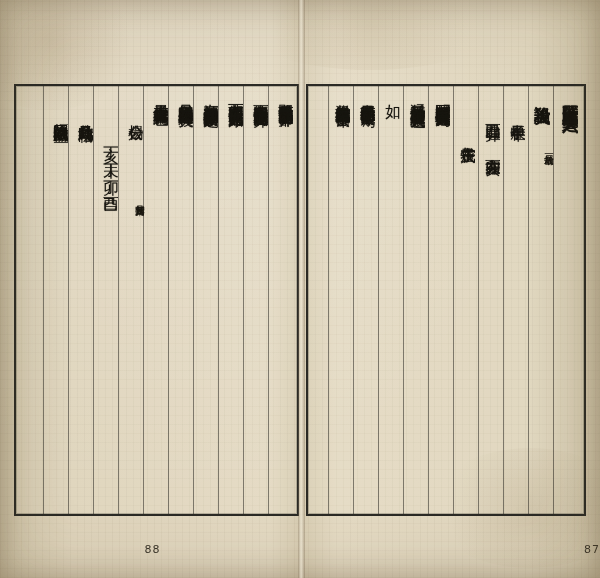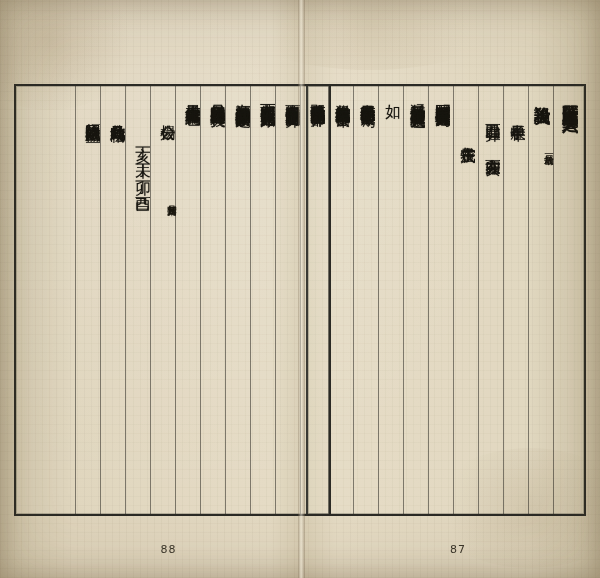--- a/index.html
+++ b/index.html
@@ -23,21 +23,21 @@
     pointer-events:none;mix-blend-mode:multiply;
   }
   
   .gutter{
     position:absolute;top:0;bottom:0;left:298px;width:7px;
     background:linear-gradient(90deg, rgba(90,70,45,0.28), rgba(255,250,235,0.55) 45%, rgba(90,70,45,0.30));
     z-index:6;
   }
 
   .leaf{position:absolute;top:0;bottom:0;}
-  .leaf.left{left:0;width:305px;padding-left:32px;}
+  .leaf.left{left:0;width:305px;}
   .leaf.right{left:300px;width:300px;}
 
   
   .frame{
     position:absolute;
     border:2px solid #2b2a25;
     box-shadow:inset 0 0 0 1px rgba(43,42,37,0.25);
     background:rgba(255,252,240,0.07);
   }
   .leaf.left .frame{left:14px;right:6px;top:84px;bottom:62px;}
@@ -70,21 +70,21 @@
     writing-mode:vertical-rl;text-orientation:upright;
     font-size:9.5px;line-height:1.05;color:#1a170f;white-space:nowrap;
   }
 
   .pagenum{
     position:absolute;bottom:22px;
     font-size:11px;color:#3a352a;letter-spacing:1px;
     font-family:"DejaVu Sans", sans-serif;
   }
   .leaf.left .pagenum{left:0;right:0;text-align:center;}
-  .leaf.right .pagenum{left:16px;right:0;text-align:center;}
+  .leaf.right .pagenum{left:16px;right:0;text-align:right;}
 
   
   .stain{position:absolute;border-radius:50%;pointer-events:none;}
   .s1{left:-40px;top:-30px;width:180px;height:140px;background:radial-gradient(circle,rgba(120,95,55,0.18),rgba(0,0,0,0) 70%);}
   .s2{right:-30px;bottom:10px;width:200px;height:120px;background:radial-gradient(circle,rgba(120,95,55,0.15),rgba(0,0,0,0) 70%);}
   .s3{left:40%;top:-20px;width:260px;height:90px;background:radial-gradient(circle,rgba(140,115,70,0.12),rgba(0,0,0,0) 70%);}
   .edge{
     position:absolute;inset:0;pointer-events:none;
     box-shadow:inset 0 0 28px rgba(90,70,40,0.35), inset 0 0 70px rgba(90,70,40,0.18);
   }

